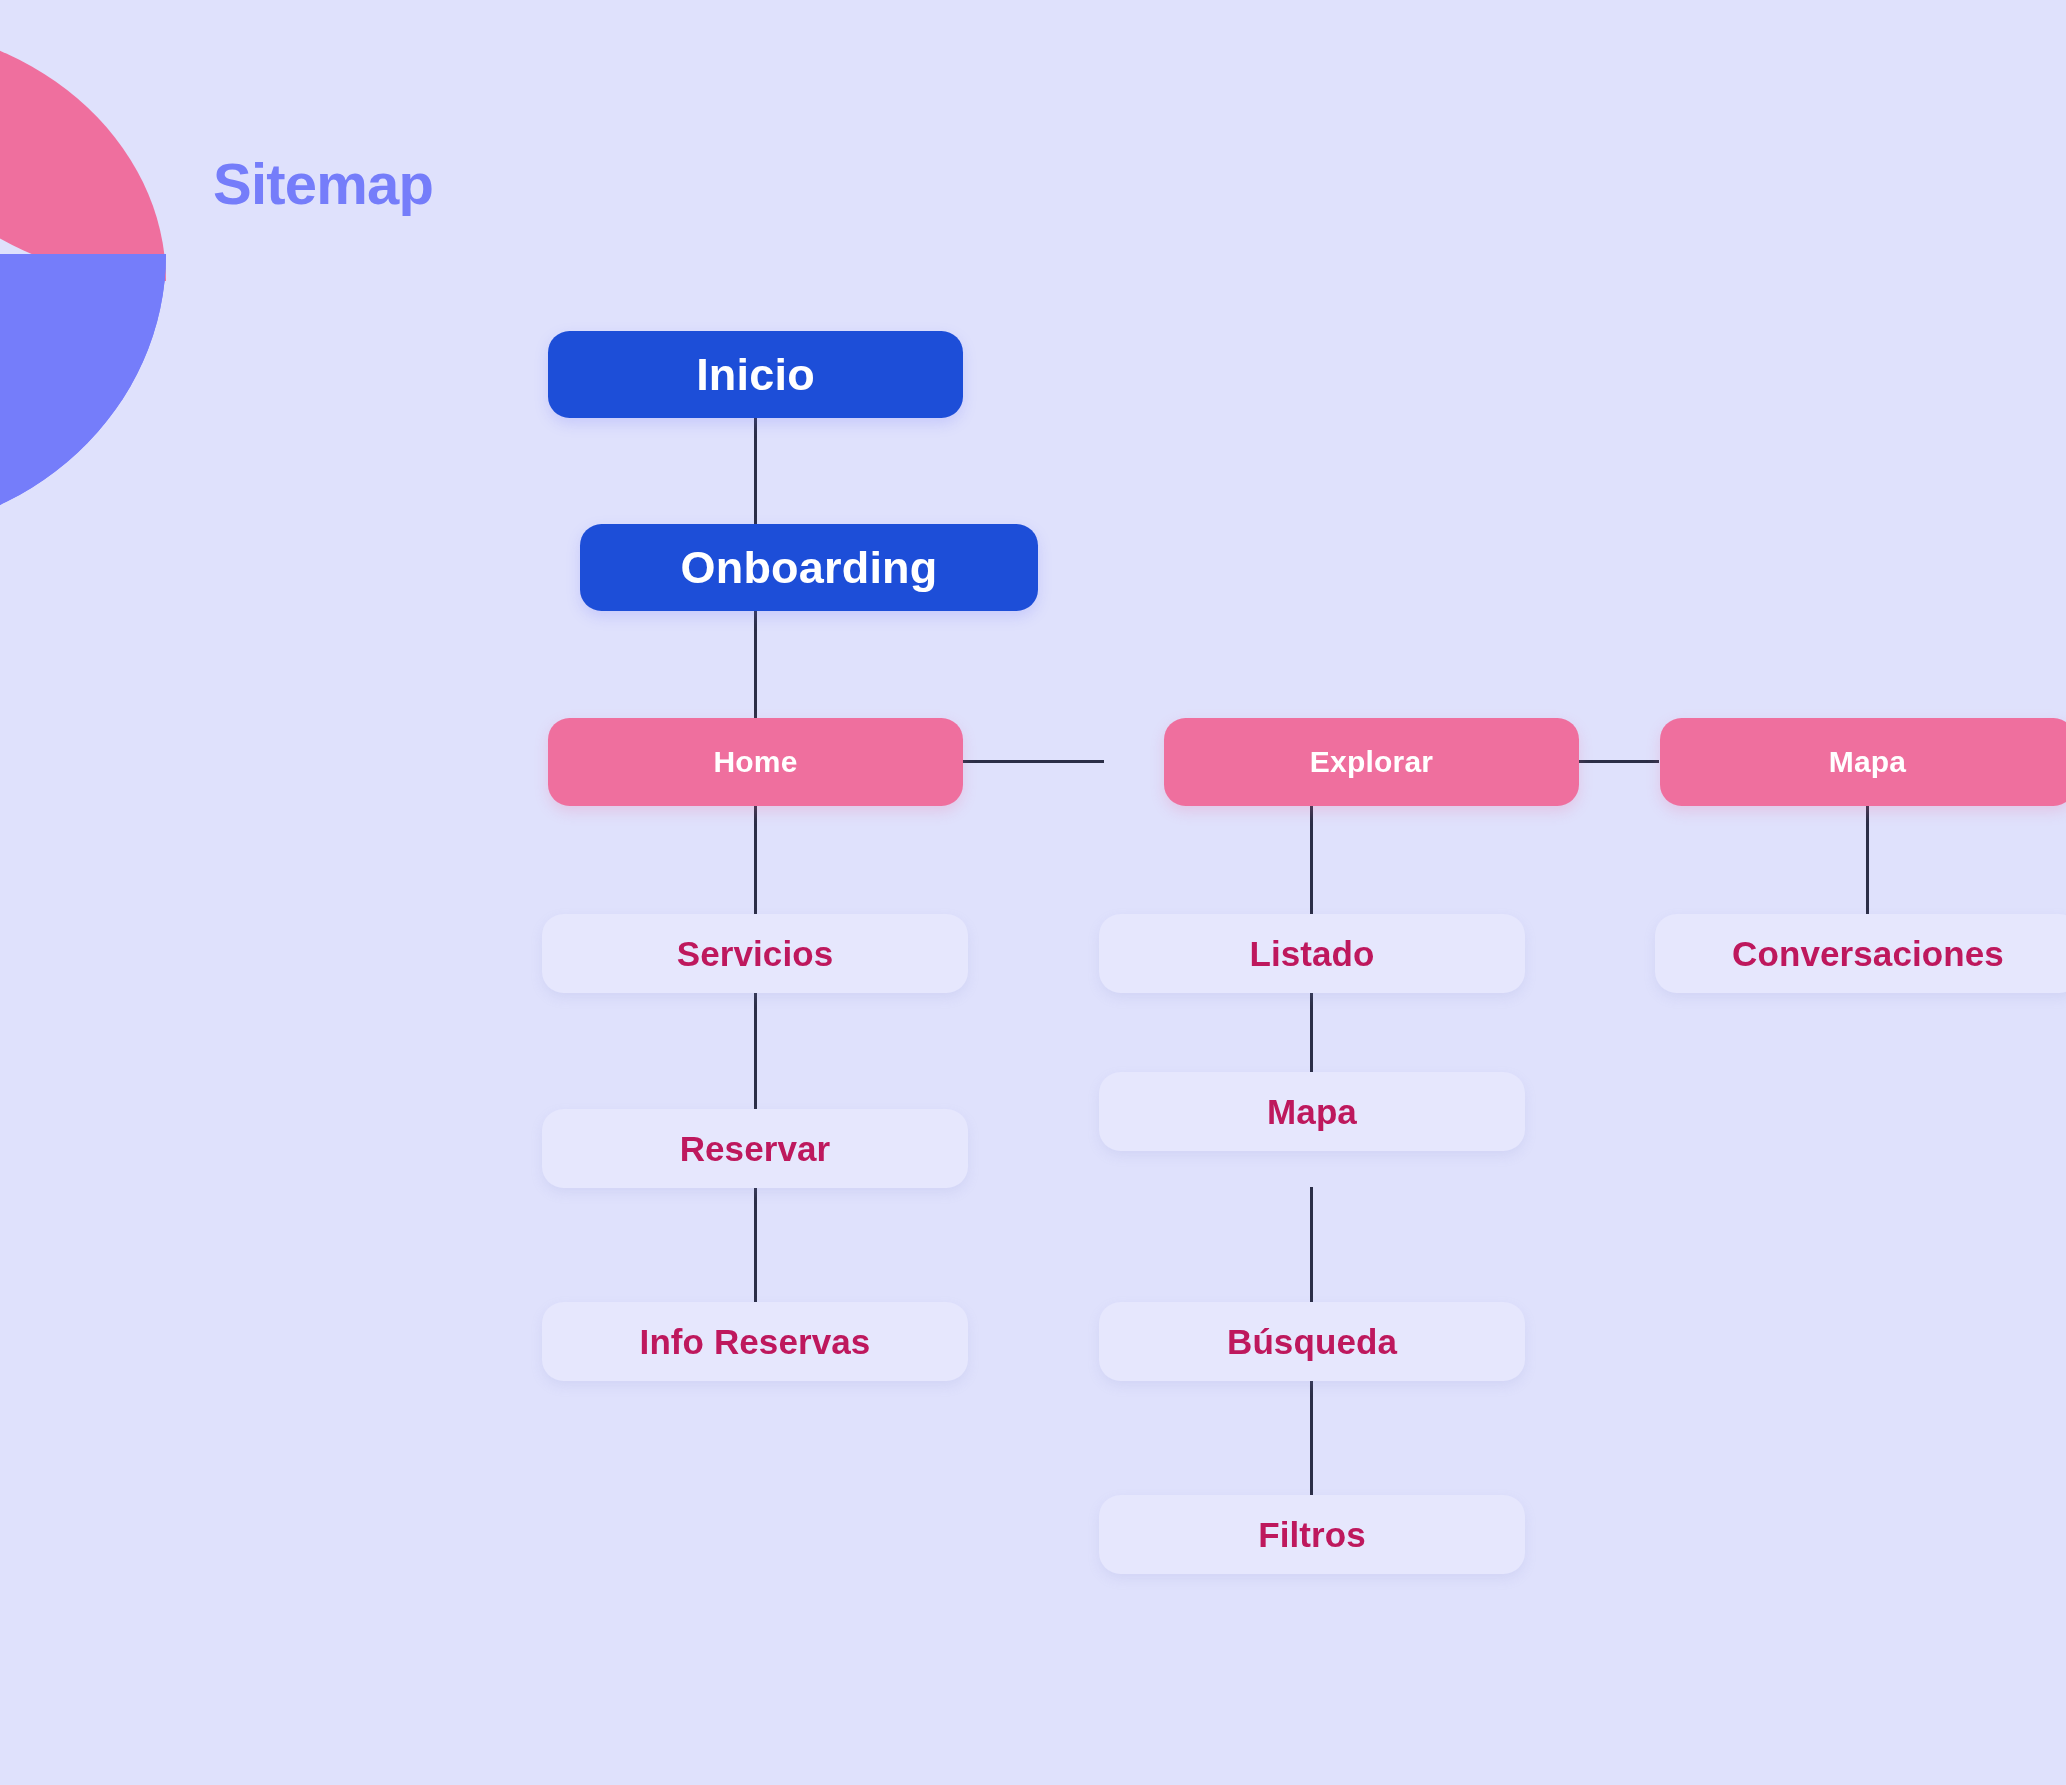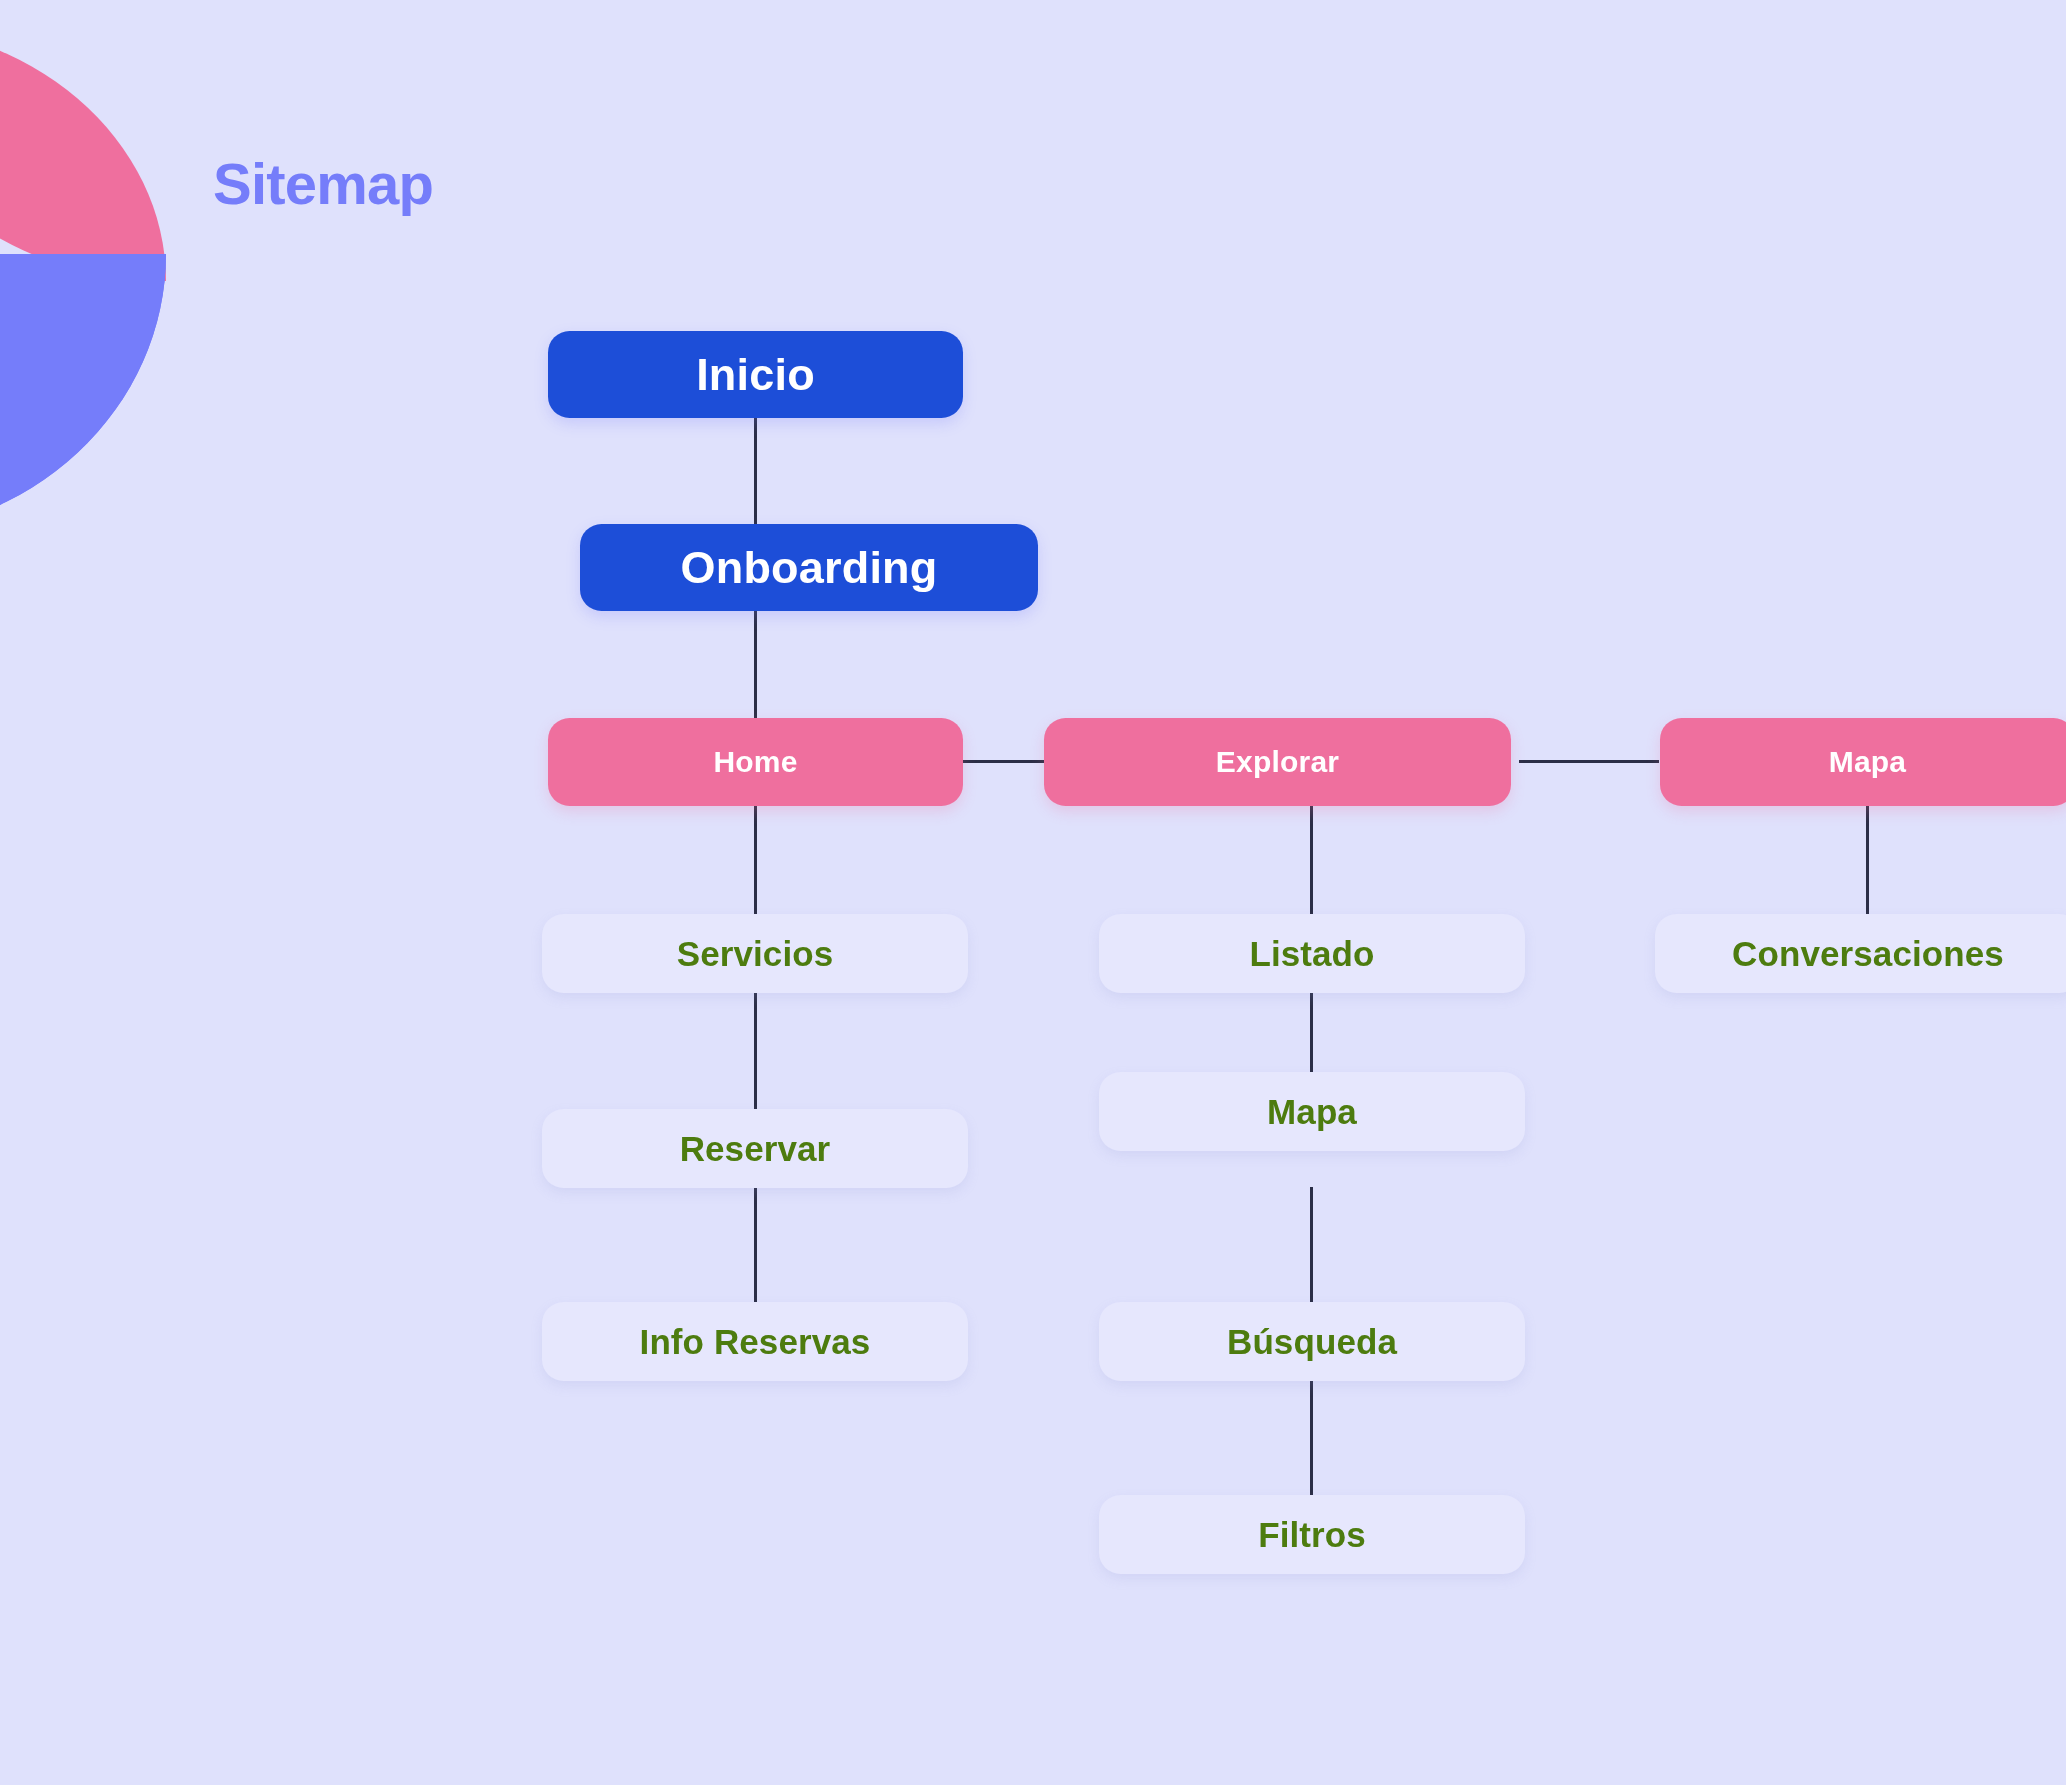--- a/index.html
+++ b/index.html
@@ -57,21 +57,21 @@
     background:#1d4ed8;color:#ffffff;
     font-size:45px;font-weight:700;letter-spacing:0.2px;
     box-shadow:0 5.8px 14px rgba(117,125,250,.22);
   }
   .node-section{
     background:#ef6f9e;color:#ffffff;
     font-size:30px;font-weight:700;letter-spacing:0.2px;
     box-shadow:0 5.8px 14px rgba(239,111,158,.22);
   }
   .node-sub{
-    background:#e6e7fd;color:#4d7c0f;
+    background:#e6e7fd;color:#be185d;
     font-size:35px;font-weight:700;letter-spacing:0.1px;
     box-shadow:0 5px 11.6px rgba(150,155,215,.17);
   }
 </style>
 </head>
 <body>
 
 <div id="stage">
 
   <div class="petal petal-pink"></div>
@@ -96,21 +96,21 @@
   <div id="node-layer">
       <div class="node node-primary" style="left: 548px; top: 331px; width: 415px; height: 87px;">
         <span>Inicio</span>
       </div>
       <div class="node node-primary" style="left: 580px; top: 524px; width: 458px; height: 87px; text-align: right;">
         <span>Onboarding</span>
       </div>
       <div class="node node-section" style="left: 548px; top: 718px; width: 415px; height: 88px;">
         <span>Home</span>
       </div>
-      <div class="node node-section" style="left: 1044px; top: 718px; width: 467px; height: 88px;">
+      <div class="node node-section" style="left: 1164px; top: 718px; width: 415px; height: 88px;">
         <span>Explorar</span>
       </div>
       <div class="node node-section" style="left: 1660px; top: 718px; width: 415px; height: 88px;">
         <span>Mapa</span>
       </div>
       <div class="node node-sub" style="left: 542px; top: 914px; width: 426px; height: 79px;">
         <span>Servicios</span>
       </div>
       <div class="node node-sub" style="left: 542px; top: 1109px; width: 426px; height: 79px; text-align: right;">
         <span>Reservar</span>

